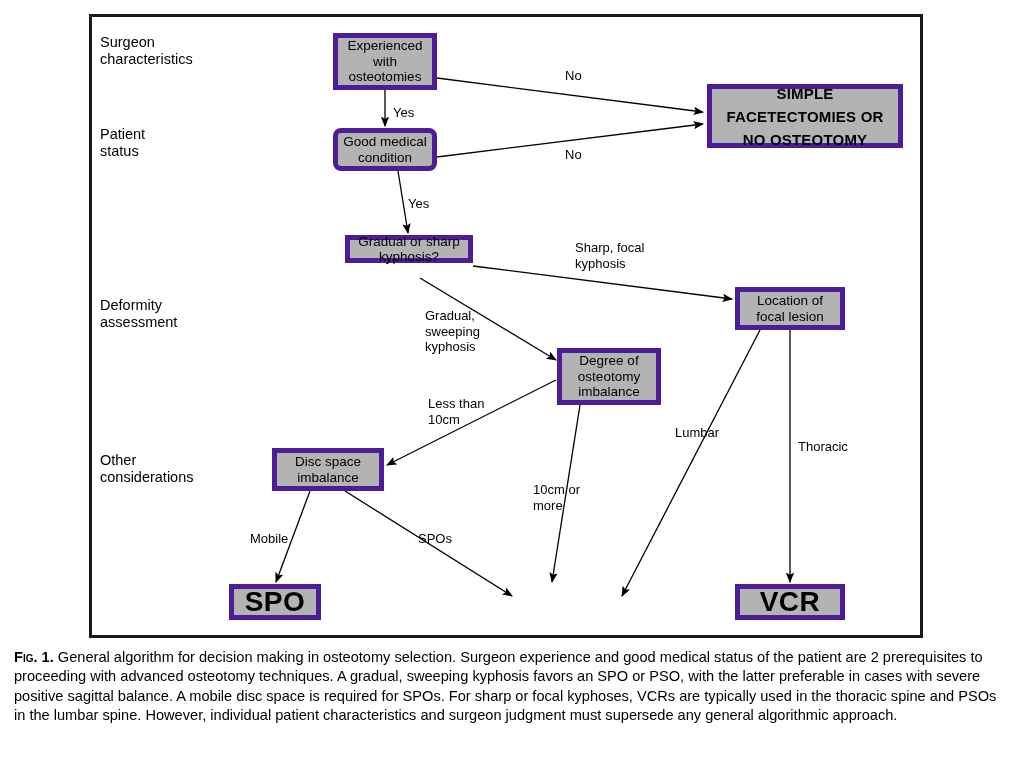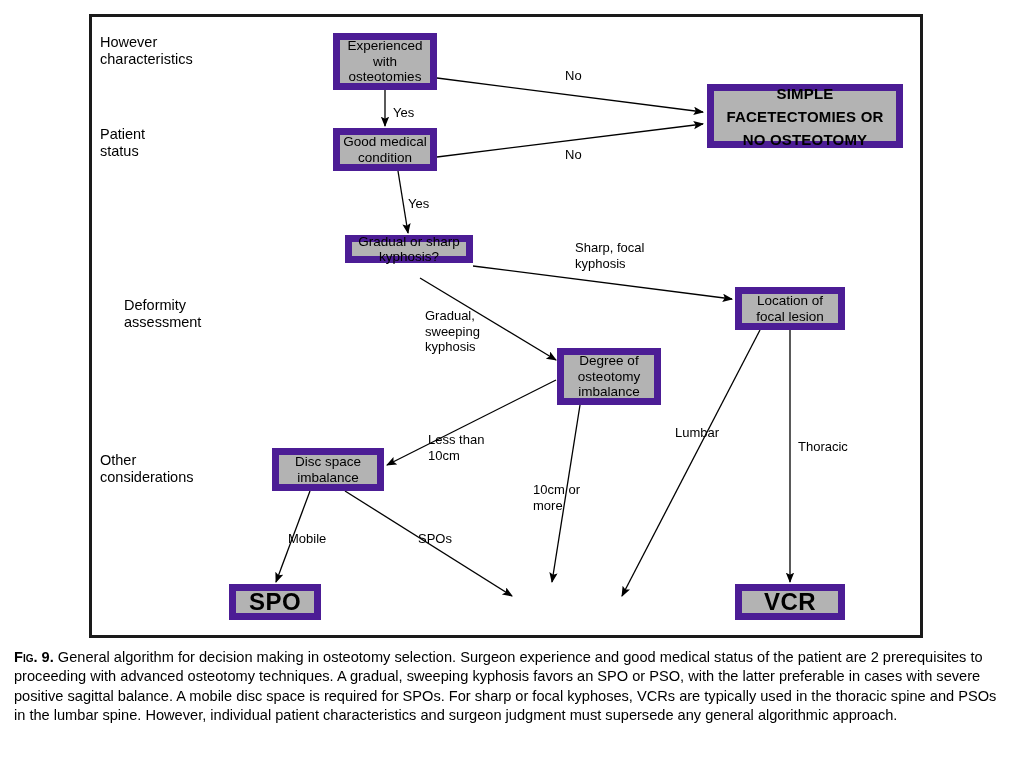--- a/index.html
+++ b/index.html
@@ -41,35 +41,35 @@
   .row-label {
     position: absolute;
     font-size: 14.5px;
     line-height: 17px;
     color: #000;
     white-space: pre-line;
   }
   .node {
     position: absolute;
     background: #b3b3b3;
-    border: 7px solid #4c1d95;
+    border: 5px solid #4c1d95;
     box-sizing: border-box;
     display: flex;
     align-items: center;
     justify-content: center;
     text-align: center;
     font-size: 13.5px;
     line-height: 15.5px;
     color: #000;
     white-space: pre-line;
     padding: 2px 3px;
   }
   .node.terminal {
     font-weight: bold;
-    font-size: 24px;
+    font-size: 28px;
     letter-spacing: 0.5px;
   }
   .node.result-big {
     font-weight: bold;
     font-size: 15px;
     line-height: 23px;
     letter-spacing: 0.2px;
   }
   .edge-label {
     position: absolute;
@@ -128,33 +128,33 @@
       <path d="M760,330 L622,596"></path>
 
       <path d="M790,330 L790,582"></path>
 
       <path d="M310,491 L276,582"></path>
 
       <path d="M345,491 L512,596"></path>
     </g>
   </svg>
 
-  <div class="row-label" style="left:100px; top:34px;">However
+  <div class="row-label" style="left:100px; top:34px;">Surgeon
 characteristics</div>
   <div class="row-label" style="left:100px; top:126px;">Patient
 status</div>
-  <div class="row-label" style="left:100px; top:297px;margin-left:24px;">Deformity
+  <div class="row-label" style="left:100px; top:297px;">Deformity
 assessment</div>
   <div class="row-label" style="left:100px; top:452px;">Other
 considerations</div>
 
   <div class="node" style="left:333px; top:33px; width:104px; height:57px;">Experienced
 with
 osteotomies</div>
-  <div class="node" style="left:333px; top:128px; width:104px; height:43px;">Good medical
+  <div class="node" style="left:333px; top:128px; width:104px; height:43px;border-radius:8px;">Good medical
 condition</div>
   <div class="node" style="left:345px; top:235px; width:128px; height:28px;">Gradual or sharp
 kyphosis?</div>
   <div class="node" style="left:735px; top:287px; width:110px; height:43px;">Location of
 focal lesion</div>
   <div class="node" style="left:557px; top:348px; width:104px; height:57px;">Degree of
 osteotomy
 imbalance</div>
   <div class="node" style="left:272px; top:448px; width:112px; height:43px;">Disc space
 imbalance</div>
@@ -166,27 +166,27 @@
 
   <div class="edge-label" style="left:565px; top:68px;">No</div>
   <div class="edge-label" style="left:393px; top:105px;">Yes</div>
   <div class="edge-label" style="left:565px; top:147px;">No</div>
   <div class="edge-label" style="left:408px; top:196px;">Yes</div>
   <div class="edge-label" style="left:575px; top:240px;">Sharp, focal
 kyphosis</div>
   <div class="edge-label" style="left:425px; top:308px;">Gradual,
 sweeping
 kyphosis</div>
-  <div class="edge-label" style="left:428px; top:396px;margin-top:36px;">Less than
+  <div class="edge-label" style="left:428px; top:396px;">Less than
 10cm</div>
   <div class="edge-label" style="left:675px; top:425px;">Lumbar</div>
   <div class="edge-label" style="left:798px; top:439px;">Thoracic</div>
   <div class="edge-label" style="left:533px; top:482px;">10cm or
 more</div>
-  <div class="edge-label" style="left:250px; top:531px;margin-left:38px;">Mobile</div>
+  <div class="edge-label" style="left:250px; top:531px;">Mobile</div>
   <div class="edge-label" style="left:418px; top:531px;">SPOs</div>
 
   <div class="caption">
-    <span class="smallcaps">Fig. 9.</span>
+    <span class="smallcaps">Fig. 1.</span>
     <span>General algorithm for decision making in osteotomy selection. Surgeon experience and good medical status of the patient are 2 prerequisites to proceeding with advanced osteotomy techniques. A gradual, sweeping kyphosis favors an SPO or PSO, with the latter preferable in cases with severe positive sagittal balance. A mobile disc space is required for SPOs. For sharp or focal kyphoses, VCRs are typically used in the thoracic spine and PSOs in the lumbar spine. However, individual patient characteristics and surgeon judgment must supersede any general algorithmic approach.</span>
   </div>
 
 </div>
 
 </body></html>

